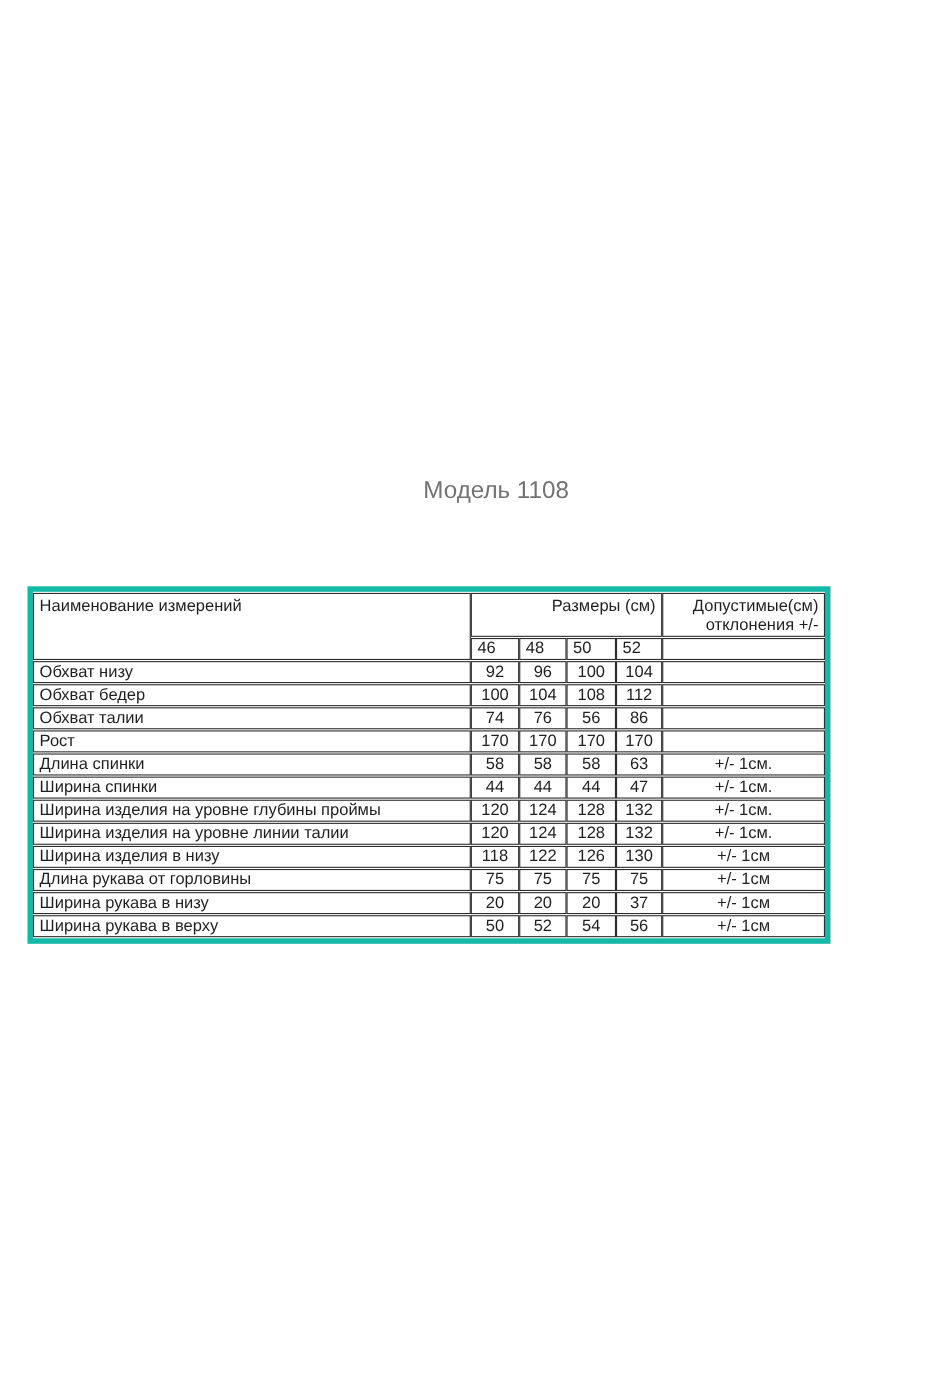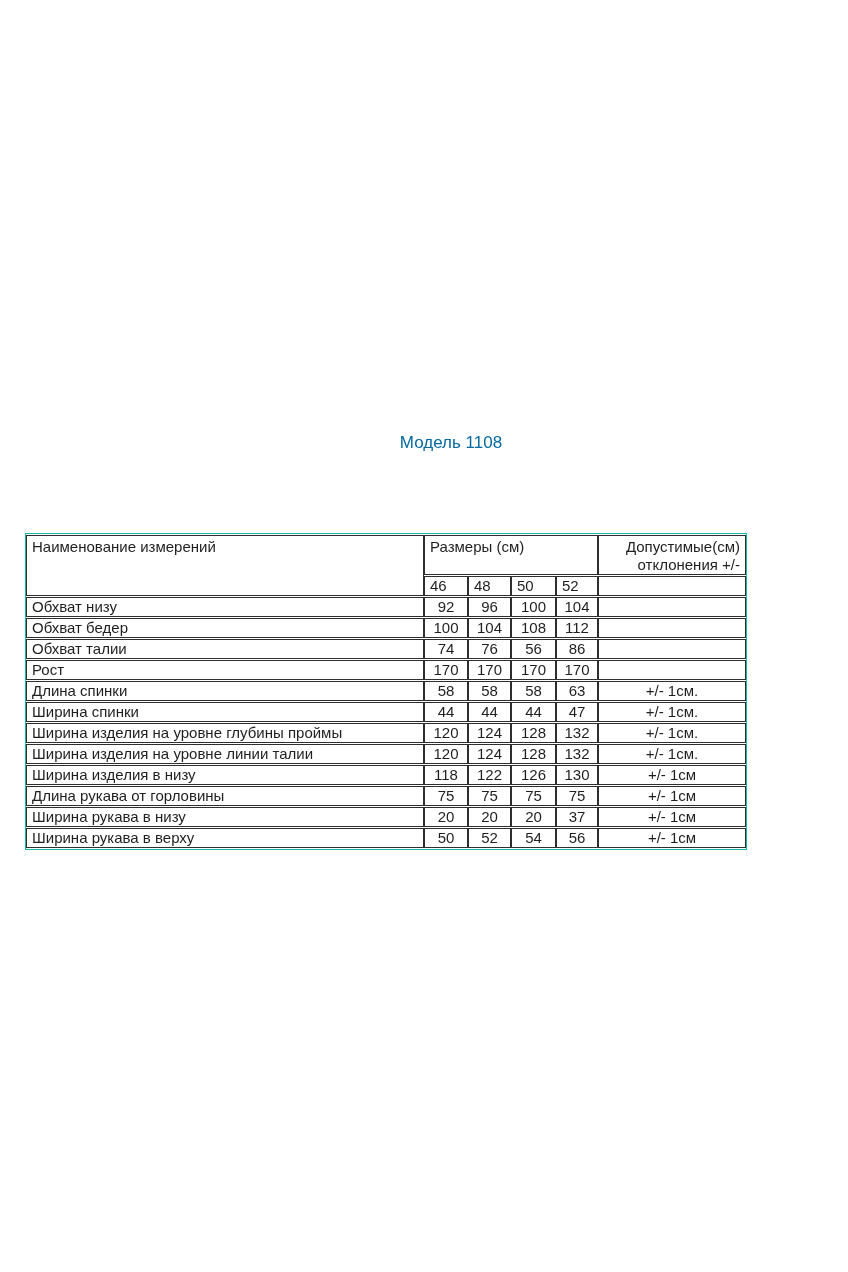--- a/index.html
+++ b/index.html
@@ -13,50 +13,50 @@
     position: relative;
     font-family: "Liberation Sans", sans-serif;
     color: #1f1f1f;
     overflow: hidden;
   }
   .page-title {
     position: absolute;
     top: 433px;
     left: 451px;
     transform: translateX(-50%);
-    font-size: 17px;
+    font-size: 22px;
     white-space: nowrap;
-    color: #0369a1;
+    color: #737373;
   }
   table.size-table {
     position: absolute;
     left: 25px;
     top: 533px;
     width: 720px;
     table-layout: fixed;
     border-collapse: separate;
     border-spacing: 0 1px;
     font-size: 15px;
     line-height: 1.2;
-    border: 1px solid #14b8a6;
+    border: 5px solid #14b8a6;
   }
   .size-table th, .size-table td {
     border: 1px solid #2e2e2e;
     font-weight: normal;
     padding: 0 5px;
     overflow: hidden;
     box-sizing: border-box;
   }
   .hrow1 th {
     vertical-align: top;
     height: 40px;
     padding-top: 2px;
   }
   .c-name { text-align: left; white-space: nowrap; }
-  .c-sizes { text-align: left; white-space: nowrap; }
+  .c-sizes { text-align: right; white-space: nowrap; }
   .c-tol { text-align: right; white-space: normal; }
   .hrow2 th {
     height: 19px;
     text-align: left;
     vertical-align: middle;
     white-space: nowrap;
   }
   tbody td {
     height: 18px;
     vertical-align: middle;

